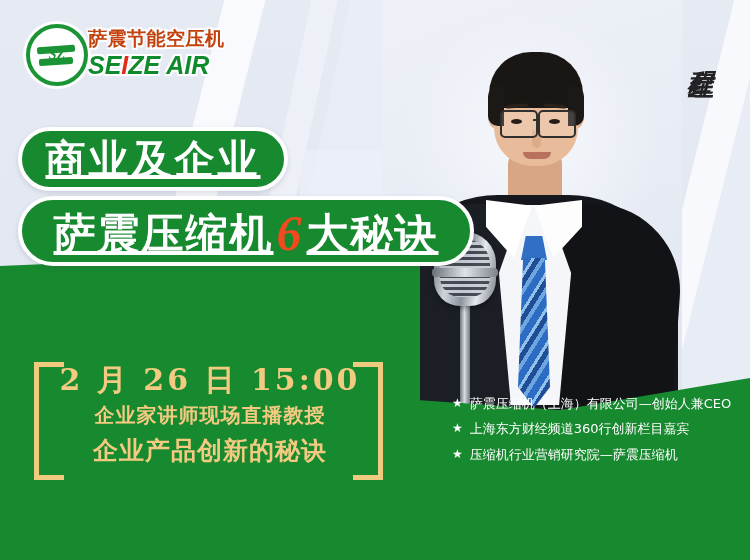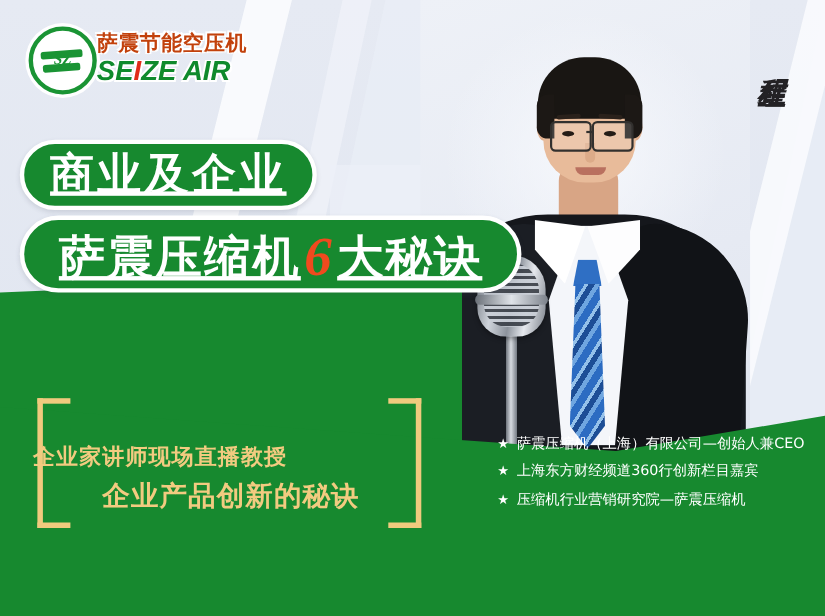--- a/index.html
+++ b/index.html
@@ -268,21 +268,21 @@
   .brk-r-t{left:323px;top:10px;width:30px;height:5px;}
   .brk-r-b{left:323px;top:123px;width:30px;height:5px;}
 
   .ev-date{
     position:absolute;left:0;top:8px;width:360px;text-align:center;
     font-family:"DejaVu Serif", serif;
     font-size:30px;font-weight:bold;color:#f2cb80;
     letter-spacing:3px;white-space:nowrap;
   }
   .ev-sub{
-    position:absolute;left:0;top:50px;width:360px;text-align:left;
+    position:absolute;left:0;top:50px;width:360px;text-align:center;
     font-family:"DejaVu Serif", serif;
     font-size:20px;font-weight:bold;color:#f2cb80;
     letter-spacing:1px;white-space:nowrap;
   }
   .ev-main{
     position:absolute;left:0;top:82px;width:360px;text-align:center;
     font-family:"DejaVu Serif", serif;
     font-size:25px;font-weight:bold;color:#f2cb80;
     letter-spacing:1px;white-space:nowrap;
   }
@@ -369,20 +369,21 @@
 
   <div class="vname">程红星</div>
 
   <div class="event">
     <div class="brk brk-l-v"></div>
     <div class="brk brk-l-t"></div>
     <div class="brk brk-l-b"></div>
     <div class="brk brk-r-v"></div>
     <div class="brk brk-r-t"></div>
     <div class="brk brk-r-b"></div>
+    <div class="ev-date">2 月 26 日 15:00</div>
     <div class="ev-sub">企业家讲师现场直播教授</div>
     <div class="ev-main">企业产品创新的秘诀</div>
   </div>
 
   <div class="creds">
     <div class="cred">
       <span class="star">★</span>
       <span>萨震压缩机（上海）有限公司—创始人兼CEO</span>
     </div>
     <div class="cred">

